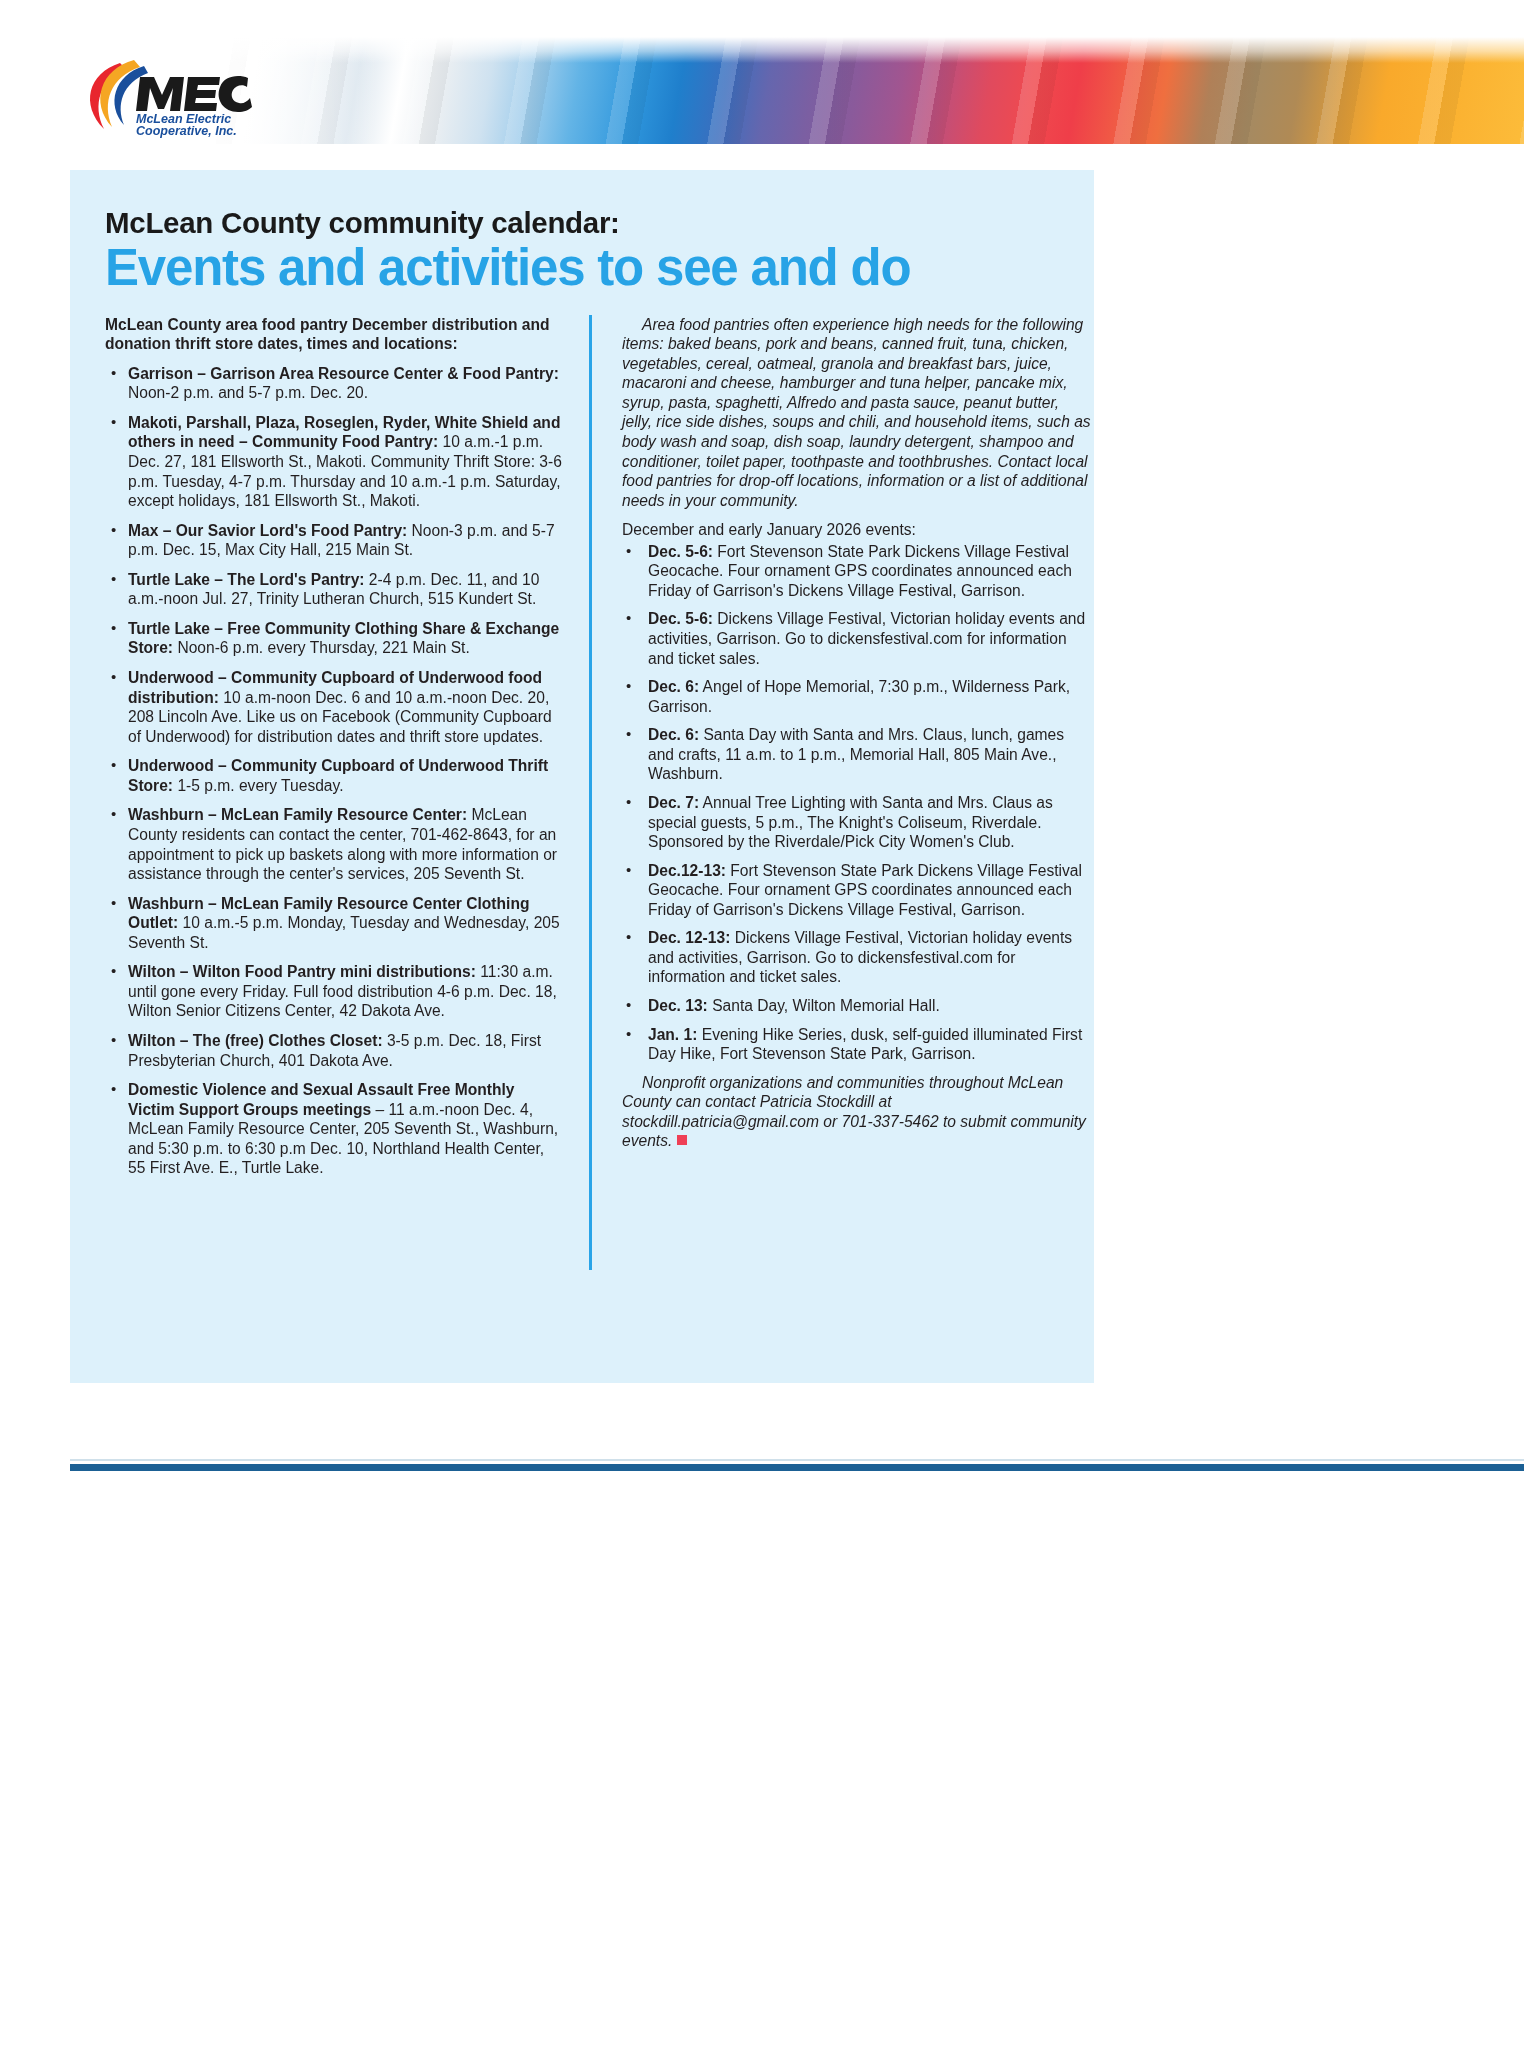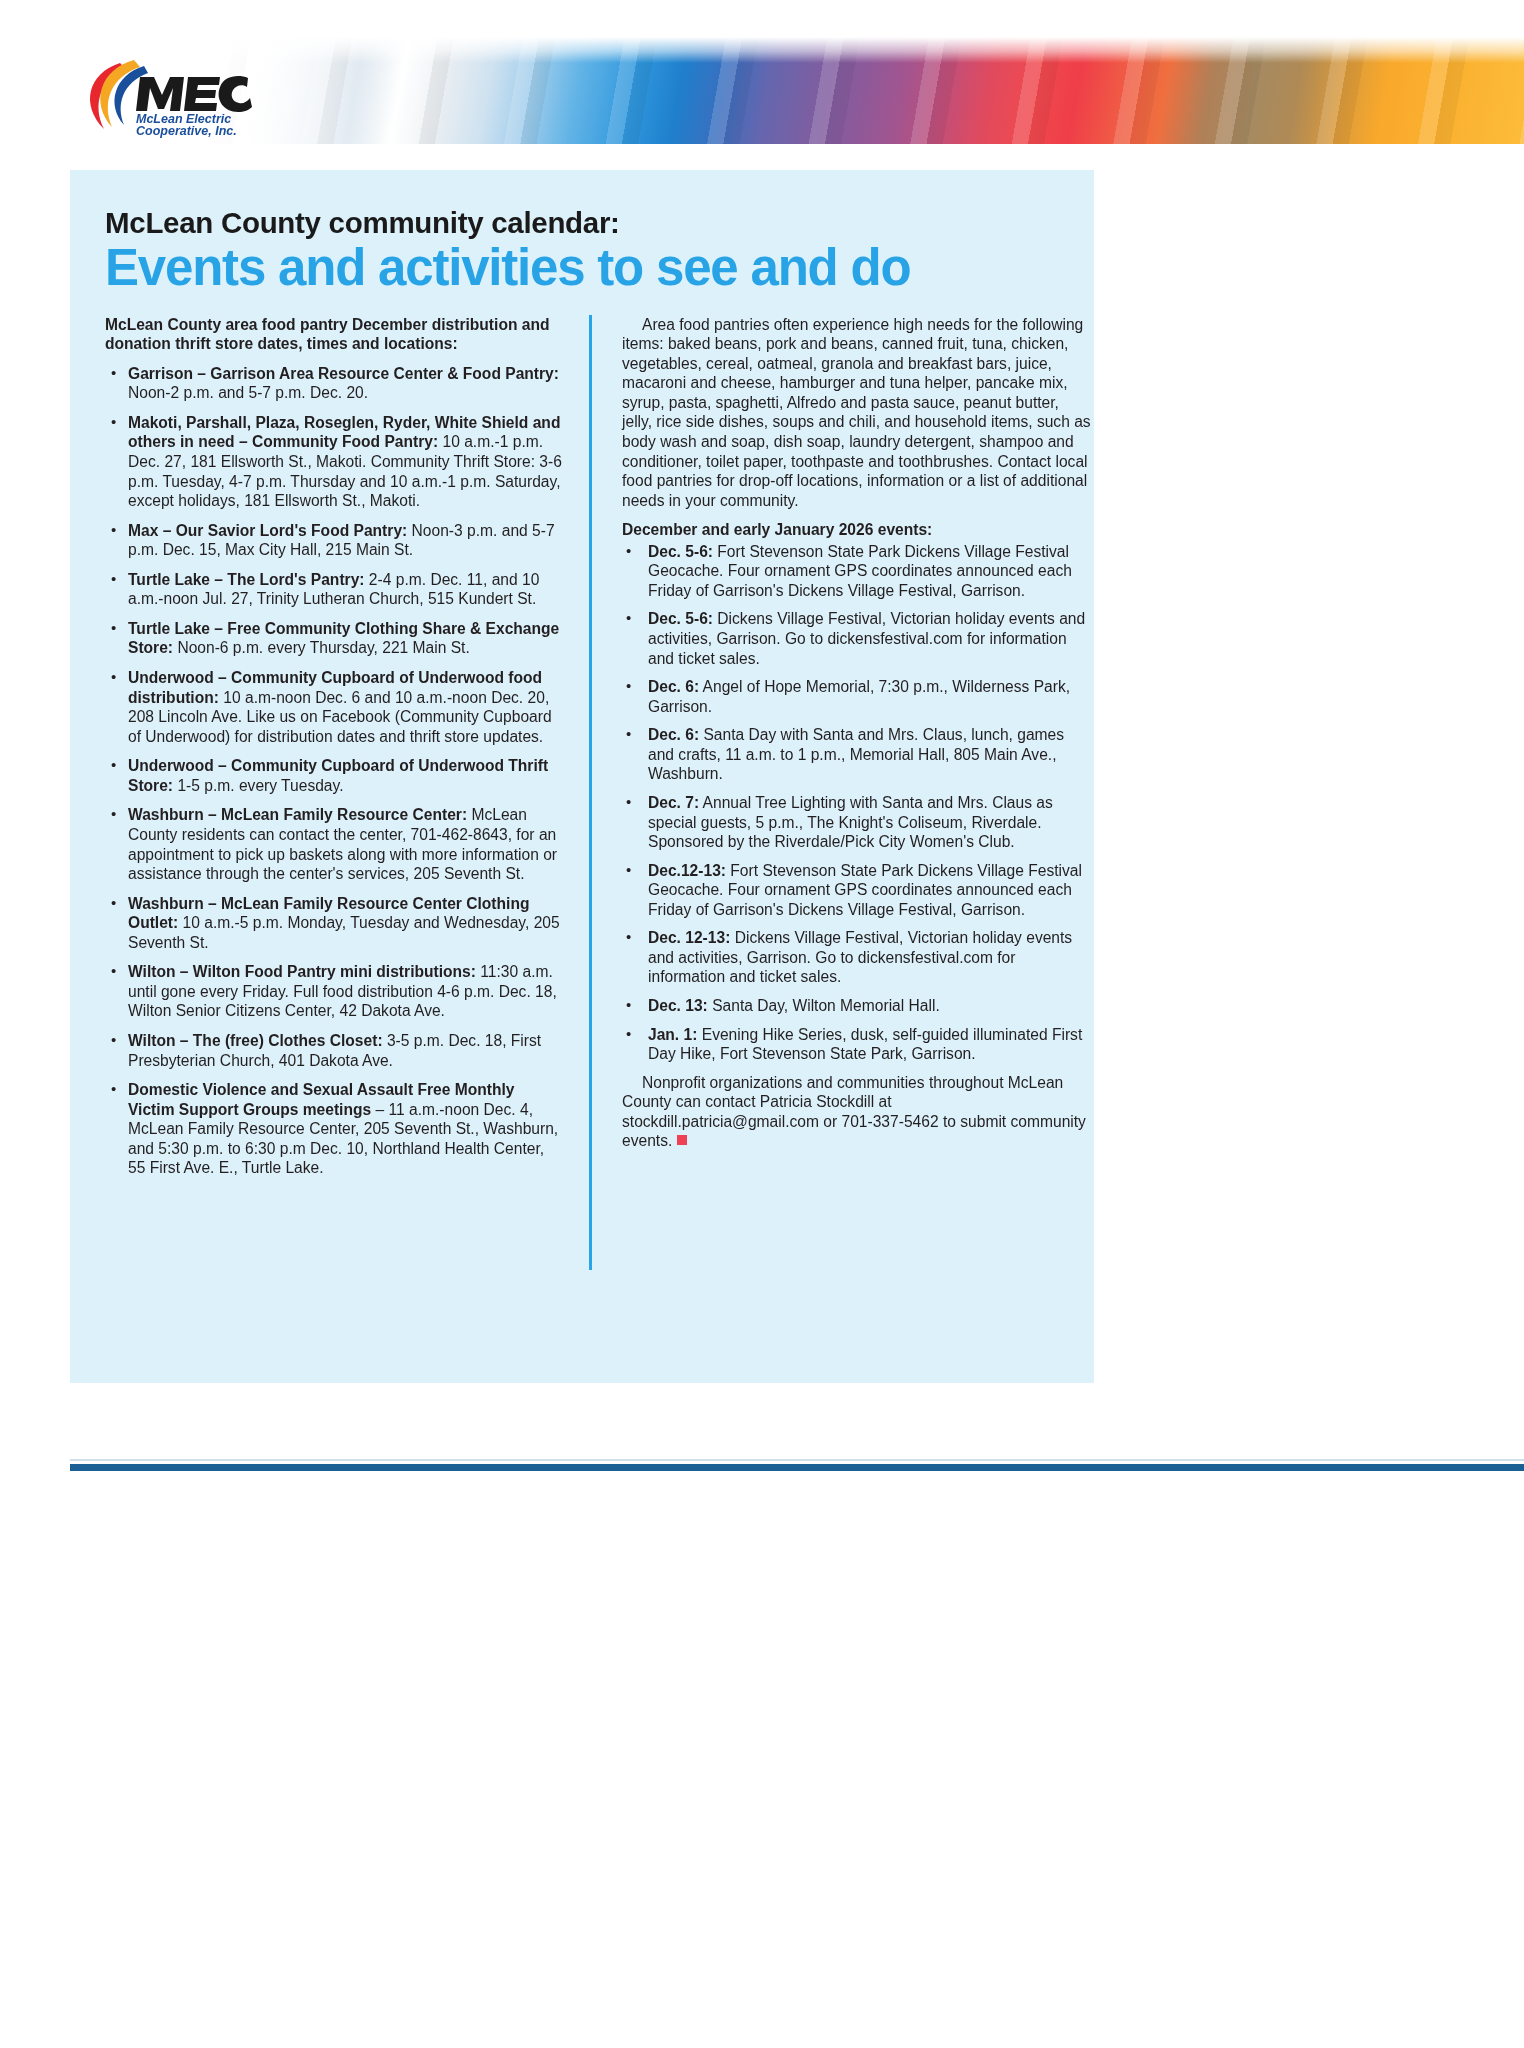--- a/index.html
+++ b/index.html
@@ -161,20 +161,21 @@
     line-height: 1.255;
     color: #231f20;
   }
   .lead-bold {
     font-weight: bold;
     margin: 0 0 10px 0;
   }
   .para {
     margin: 0 0 10px 0;
     text-indent: 20px;
+    font-style: italic;
   }
 
   ul.bullets {
     list-style: none;
     margin: 0;
     padding: 0;
   }
   ul.bullets li {
     position: relative;
     padding-left: 23px;
@@ -192,21 +193,21 @@
   ul.bullets.right-list li {
     padding-left: 26px;
     margin-bottom: 9px;
   }
   ul.bullets.right-list li::before {
     left: 4px;
   }
   .b { font-weight: bold; }
 
   .section-head {
-    font-weight: bold;
+    font-weight: normal;
     font-size: 15.6px;
     margin: 0 0 2px 0;
   }
 
   .endmark {
     display: inline-block;
     width: 10px;
     height: 10px;
     background: #ef4056;
     margin-left: 5px;

